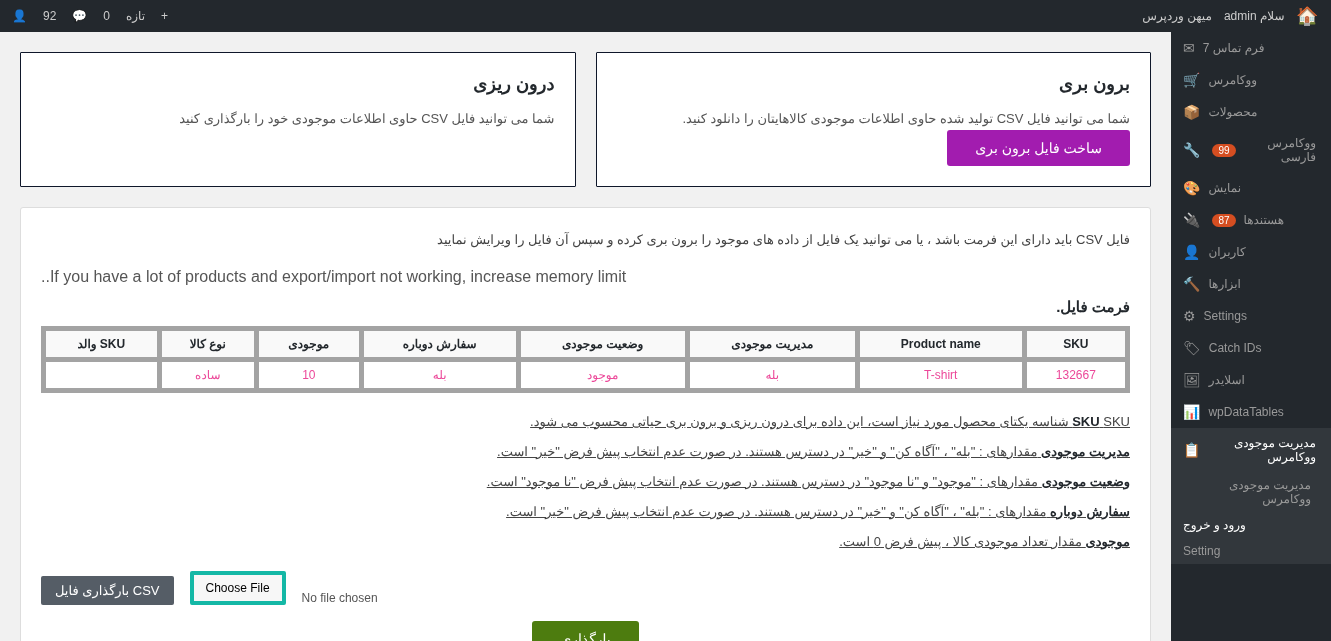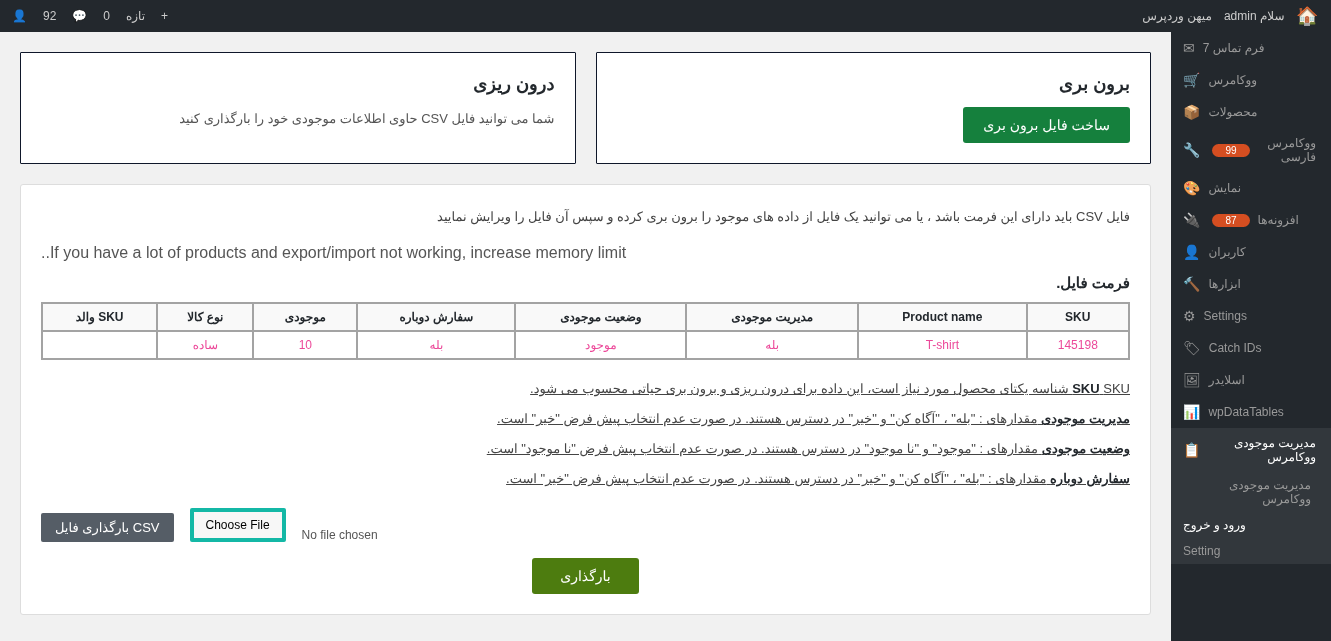--- a/index.html
+++ b/index.html
@@ -74,21 +74,21 @@
       text-align: right;
     }
     .sidebar-item.active-parent {
       background: #32373c;
       color: #fff;
     }
     .sidebar-item .badge {
       background: #d54e21;
       color: #fff;
       border-radius: 10px;
-      padding: 1px 13px;
+      padding: 1px 6px;
       font-size: 10px;
       margin-left: 4px;
     }
     .sidebar-icon {
       font-size: 14px;
       color: #999;
     }
     .sidebar-sub {
       background: #32373c;
     }
@@ -138,24 +138,24 @@
     }
 
     .panel-desc {
       color: #555;
       font-size: 13px;
       line-height: 1.8;
       text-align: right;
     }
 
     .btn-export {
-      background: #15803d;
+      background: #a21caf;
       color: #fff;
       border: none;
-      padding: 10px 20px;
+      padding: 10px 28px;
       border-radius: 3px;
       cursor: pointer;
       font-size: 14px;
       font-family: Tahoma, Arial, sans-serif;
     }
 
     
     .import-panel {
       background: #fff;
       border: 1px solid #ddd;
@@ -188,21 +188,21 @@
     }
 
     
     .format-table {
       width: 100%;
       border-collapse: collapse;
       margin-bottom: 16px;
       direction: rtl;
     }
     .format-table th, .format-table td {
-      border: 2px solid #a3a3a3;
+      border: 5px solid #a3a3a3;
       padding: 6px 10px;
       text-align: center;
       font-size: 12px;
     }
     .format-table th {
       background: #f9f9f9;
       font-weight: bold;
       color: #23282d;
     }
     .format-table td {
@@ -314,21 +314,21 @@
     <div class="sidebar-item">
       <span>ووکامرس فارسی</span>
       <span class="badge">99</span>
       <span class="sidebar-icon">🔧</span>
     </div>
     <div class="sidebar-item">
       <span>نمایش</span>
       <span class="sidebar-icon">🎨</span>
     </div>
     <div class="sidebar-item">
-      <span>افزونه‌ها</span>
+      <span>هستند‌ها</span>
       <span class="badge">87</span>
       <span class="sidebar-icon">🔌</span>
     </div>
     <div class="sidebar-item">
       <span>کاربران</span>
       <span class="sidebar-icon">👤</span>
     </div>
     <div class="sidebar-item">
       <span>ابزارها</span>
       <span class="sidebar-icon">🔨</span>
@@ -365,20 +365,21 @@
       </div>
     </div>
   </div>
 
   <div id="main-content">
 
     <div class="two-col">
 
       <div class="panel">
         <div class="panel-title">برون بری</div>
+        <p class="panel-desc">شما می توانید فایل CSV تولید شده حاوی اطلاعات موجودی کالاهایتان را دانلود کنید.</p>
         <button class="btn-export">ساخت فایل برون بری</button>
       </div>
 
       <div class="panel">
         <div class="panel-title">درون ریزی</div>
         <p class="panel-desc">شما می توانید فایل CSV حاوی اطلاعات موجودی خود را بارگذاری کنید</p>
       </div>
     </div>
 
     <div class="import-panel">
@@ -395,21 +396,21 @@
             <th>مدیریت موجودی</th>
             <th>وضعیت موجودی</th>
             <th>سفارش دوباره</th>
             <th>موجودی</th>
             <th>نوع کالا</th>
             <th>SKU والد</th>
           </tr>
         </thead>
         <tbody>
           <tr>
-            <td>145198</td>
+            <td>132667</td>
             <td>T-shirt</td>
             <td>بله</td>
             <td>موجود</td>
             <td>بله</td>
             <td>10</td>
             <td>ساده</td>
             <td></td>
           </tr>
         </tbody>
       </table>
@@ -424,20 +425,24 @@
           <span>مقدارهای : "بله" ، "آگاه کن" و "خیر" در دسترس هستند. در صورت عدم انتخاب پیش فرض "خیر" است.</span>
         </p>
         <p>
           <span class="desc-bold">وضعیت موجودی</span>
           <span>مقدارهای : "موجود" و "نا موجود" در دسترس هستند. در صورت عدم انتخاب پیش فرض "نا موجود" است.</span>
         </p>
         <p>
           <span class="desc-bold">سفارش دوباره</span>
           <span>مقدارهای : "بله" ، "آگاه کن" و "خیر" در دسترس هستند. در صورت عدم انتخاب پیش فرض "خیر" است.</span>
         </p>
+        <p>
+          <span class="desc-bold">موجودی</span>
+          <span>مقدار تعداد موجودی کالا ، پیش فرض 0 است.</span>
+        </p>
       </div>
 
       <div class="file-upload-row">
         <button class="btn-upload-csv">بارگذاری فایل CSV</button>
         <button class="btn-choose-file">Choose File</button>
         <span class="file-no-chosen">No file chosen</span>
       </div>
 
       <div class="submit-row">
         <button class="btn-submit">بارگذاری</button>

